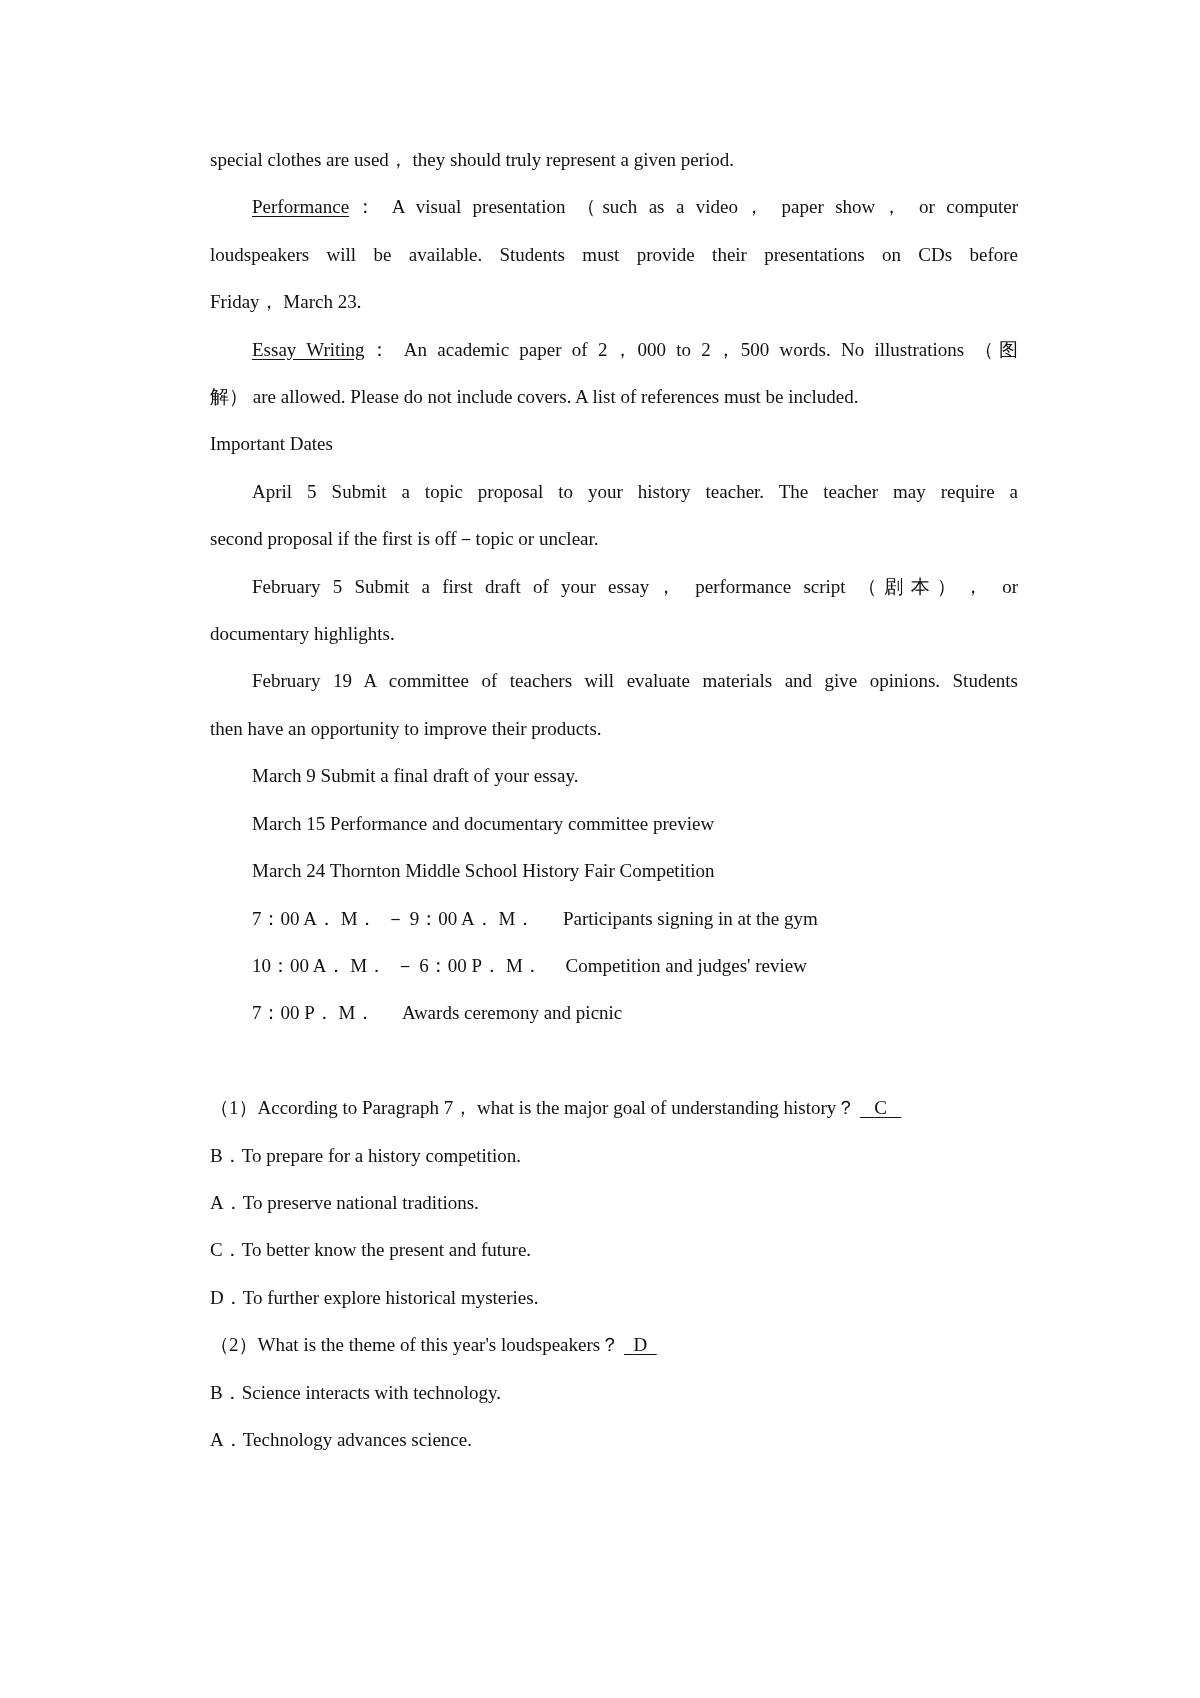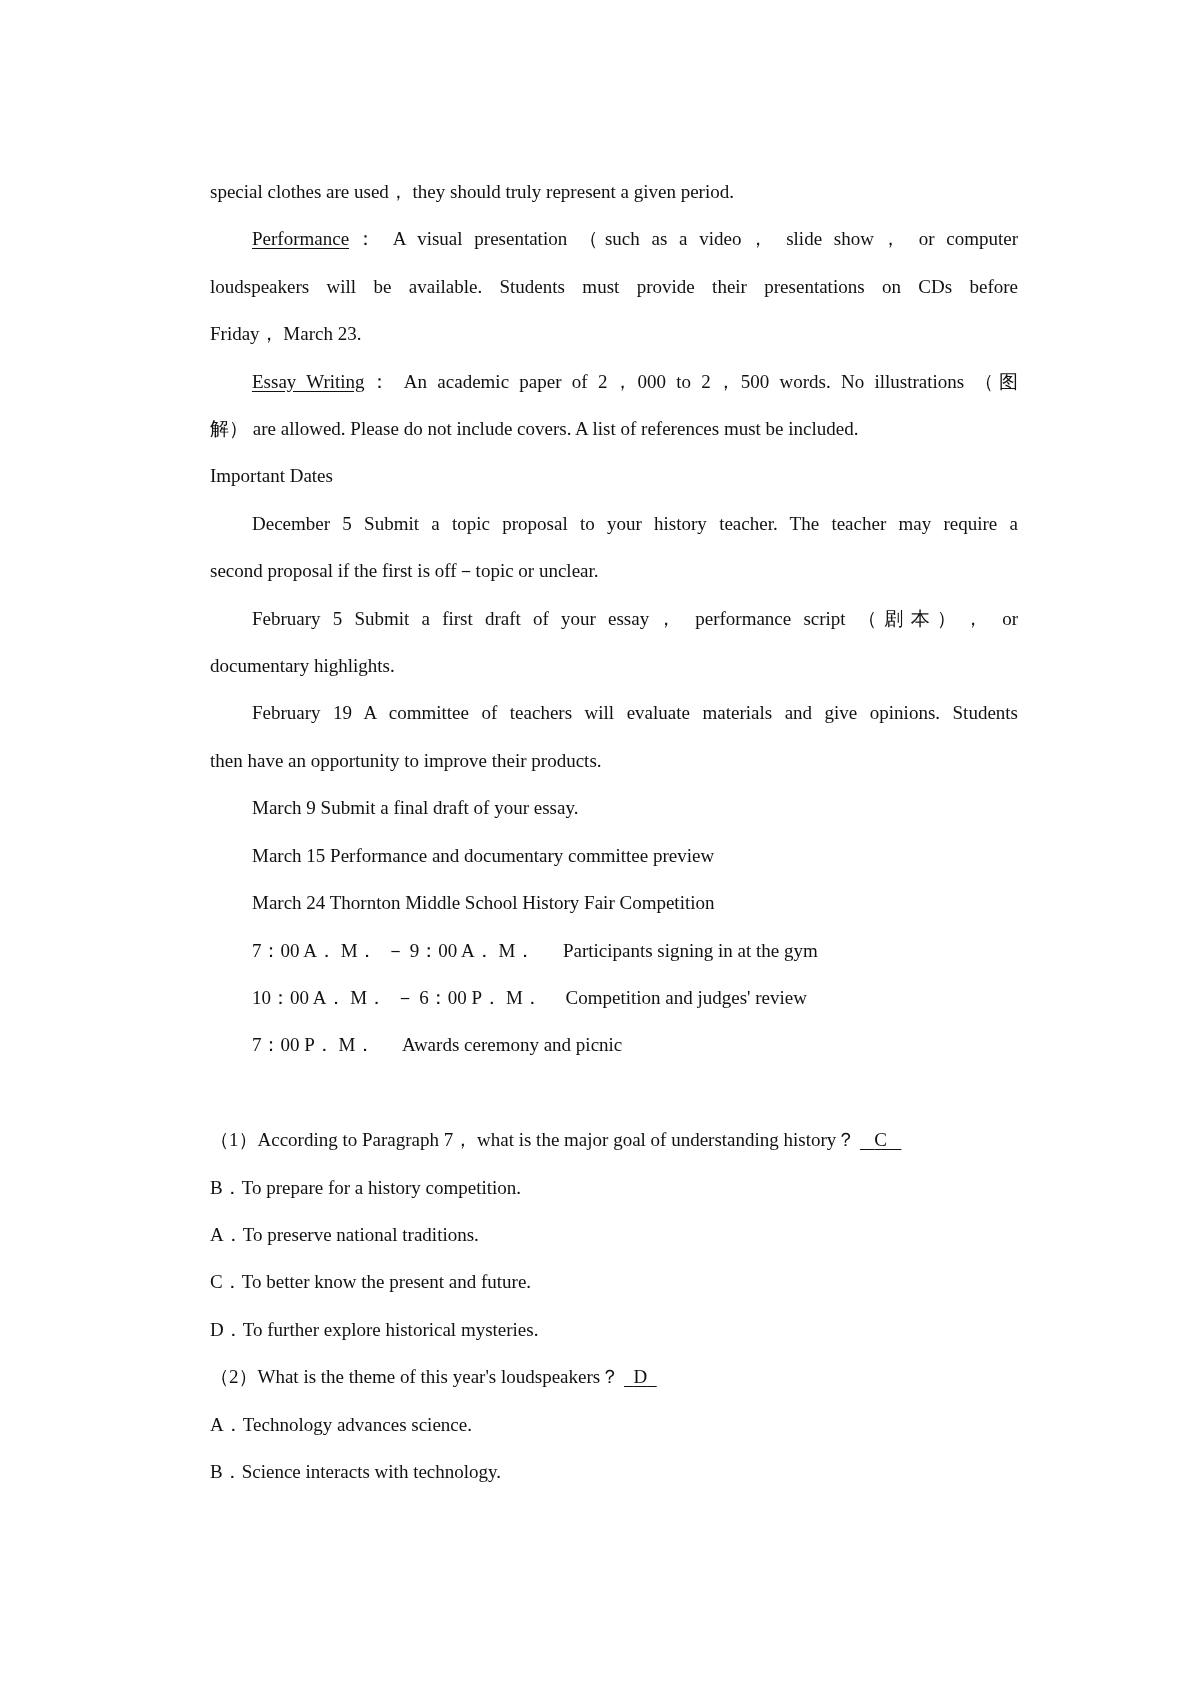--- a/index.html
+++ b/index.html
@@ -11,21 +11,21 @@
       width: 1200px;
       height: 1698px;
       position: relative;
       overflow: hidden;
       font-family: "Liberation Serif", "DejaVu Serif", serif;
       color: #111111;
     }
     .page {
       position: absolute;
       left: 210px;
-      top: 168px;
+      top: 136px;
       width: 808px;
       font-size: 19px;
       line-height: 47.4px;
     }
     .line {
       display: block;
       white-space: nowrap;
     }
     .justify {
       text-align: justify;
@@ -57,33 +57,33 @@
     }
   </style>
 </head>
 <body>
 
 <div class="page">
 
   <span class="line">special clothes are used，  they should truly represent a given period.</span>
 
   <div>
-    <span class="line justify indent"><span class="u">Performance</span><span>：  A visual presentation （such as a video， slide show， or computer</span></span>
+    <span class="line justify indent"><span class="u">Performance</span><span>：  A visual presentation （such as a video， paper show， or computer</span></span>
     <span class="line justify">loudspeakers will be available.  Students must provide their presentations on CDs before</span>
     <span class="line">Friday，  March 23.</span>
   </div>
 
   <div>
     <span class="line justify indent"><span class="u">Essay Writing</span><span>：  An academic paper of 2，000 to 2，500 words.   No illustrations （图</span></span>
     <span class="line">解） are allowed.   Please do not include covers.   A list of references must be included.</span>
   </div>
 
   <div>
     <span class="line">Important Dates</span>
-    <span class="line justify indent">December 5 Submit a topic proposal to your history teacher.   The teacher may require a</span>
+    <span class="line justify indent">April 5 Submit a topic proposal to your history teacher.   The teacher may require a</span>
     <span class="line">second proposal if the first is off－topic or unclear.</span>
     <span class="line justify indent">February 5 Submit a first draft of your essay，  performance script （剧本）， or</span>
     <span class="line">documentary highlights.</span>
     <span class="line justify indent">February 19 A committee of teachers will evaluate materials and give opinions.  Students</span>
     <span class="line">then have an opportunity to improve their products.</span>
     <span class="line indent">March 9 Submit a final draft of your essay.</span>
     <span class="line indent">March 15 Performance and documentary committee preview</span>
     <span class="line indent">March 24 Thornton Middle School History Fair Competition</span>
 
     <span class="line indent sched"><span>7：00 A． M．  － 9：00 A． M．</span>      <span>Participants signing in at the gym</span></span>
@@ -96,17 +96,17 @@
   <div>
     <span class="q-line"><span>（1）</span><span>According to Paragraph 7，  what is the major goal of understanding history？</span> <span class="answer-blank">   <span>C</span>   </span></span>
     <span class="line"><span>B．</span><span>To prepare for a history competition.</span></span>
     <span class="line"><span>A．</span><span>To preserve national traditions.</span></span>
     <span class="line"><span>C．</span><span>To better know the present and future.</span></span>
     <span class="line"><span>D．</span><span>To further explore historical mysteries.</span></span>
   </div>
 
   <div>
     <span class="q-line"><span>（2）</span><span>What is the theme of this year's loudspeakers？</span> <span class="answer-blank">  <span>D</span>  </span></span>
+    <span class="line"><span>B．</span><span>Science interacts with technology.</span></span>
     <span class="line"><span>A．</span><span>Technology advances science.</span></span>
-    <span class="line"><span>B．</span><span>Science interacts with technology.</span></span>
   </div>
 
 </div>
 
 </body></html>

